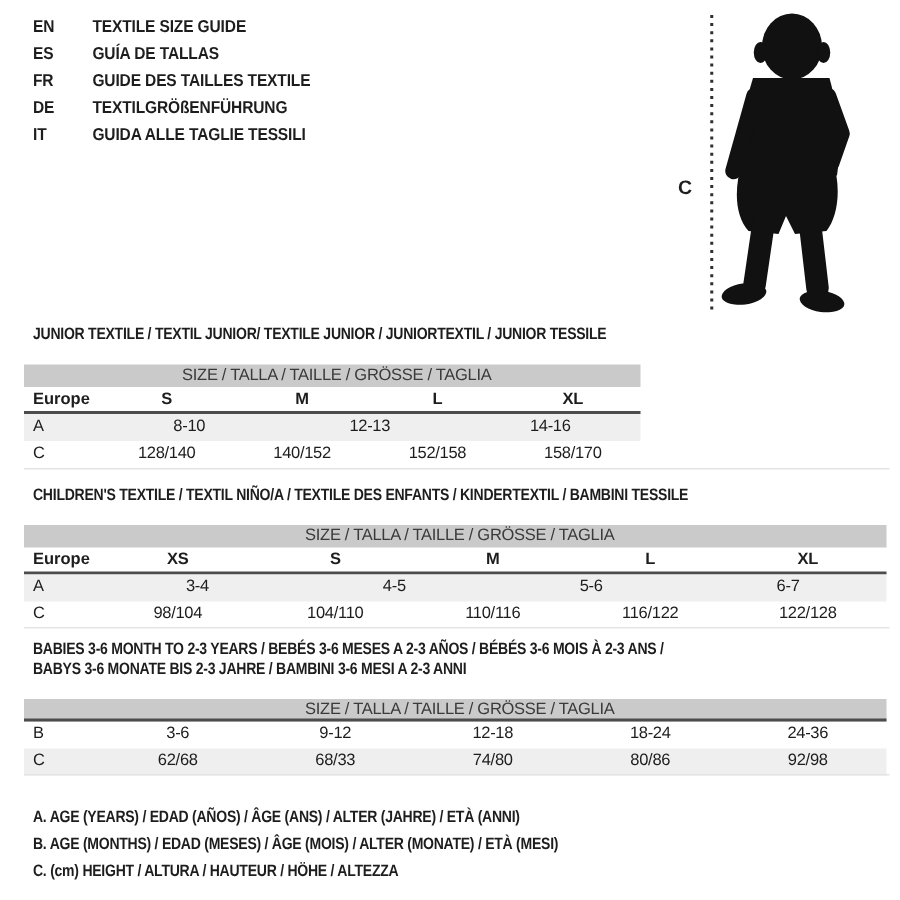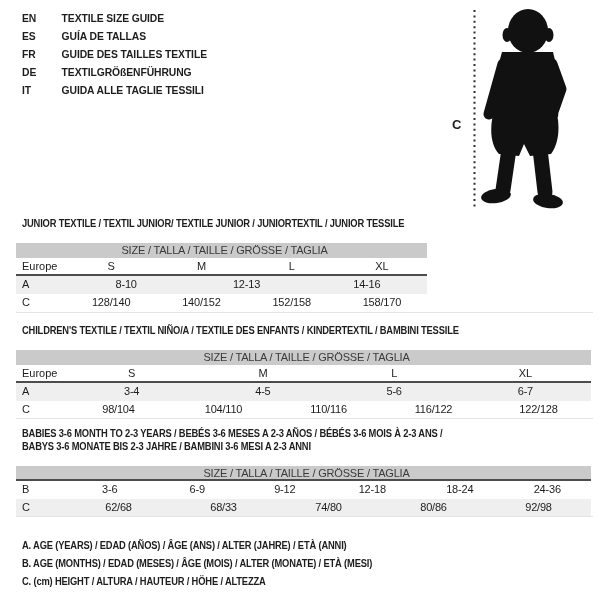--- a/index.html
+++ b/index.html
@@ -22,21 +22,21 @@
   #tbl-children { top:324px; width:575px; }
   #tbl-babies   { top:427px; width:575px; }
 
   .tbl-title { margin:0 0 13px 6px; }
   .tbl-title-line { font-weight:bold; font-size:11px; line-height:13px; }
 
   .size-bar { background:var(--size-bar-bg,#cacaca); height:15px; line-height:15px; font-size:11px; color:#3a3a3a; padding-left:6px;text-align:center; }
   .size-bar.rule { border-bottom:2px solid var(--dark-rule,#4c4c4c); }
 
   .row { display:flex; height:18px; line-height:17px; font-size:11px; }
-  .row.europe { border-bottom:2px solid var(--dark-rule,#4c4c4c); }
+  .row.europe { border-bottom:2px solid var(--dark-rule,#4c4c4c);font-weight:bold; }
   .row.shaded { background:var(--shaded-row-bg,#efefef); }
   .row .lbl { width:50px; padding-left:6px; }
   .row .val { flex:1; text-align:center; letter-spacing:-0.2px; }
 
   .faint-rule { position:absolute; left:16px; width:577px; height:1px; background:var(--faint-rule,#e4e4e4); }
   #rule-1 { top:312px; } #rule-2 { top:418px; } #rule-3 { top:516px; }
 
   
   .footnotes { position:absolute; left:22px; top:536px; }
   .fn-line { font-weight:bold; font-size:11px; line-height:18px; }
@@ -116,20 +116,21 @@
           <span class="val">158/170</span>
         </div>
       </section>
       <section class="tbl-section" id="tbl-children">
         <div class="tbl-title">
           <div class="tbl-title-line condensed">CHILDREN'S TEXTILE / TEXTIL NIÑO/A / TEXTILE DES ENFANTS / KINDERTEXTIL / BAMBINI TESSILE</div>
         </div>
         <div class="size-bar"><span class="condensed">SIZE / TALLA / TAILLE / GRÖSSE / TAGLIA</span></div>
         <div class="row europe">
           <span class="lbl">Europe</span>
+          <span class="val">XS</span>
           <span class="val">S</span>
           <span class="val">M</span>
           <span class="val">L</span>
           <span class="val">XL</span>
         </div>
         <div class="row shaded">
           <span class="lbl">A</span>
           <span class="val">3-4</span>
           <span class="val">4-5</span>
           <span class="val">5-6</span>
@@ -146,21 +147,20 @@
       </section>
       <section class="tbl-section" id="tbl-babies">
         <div class="tbl-title">
           <div class="tbl-title-line condensed">BABIES 3-6 MONTH TO 2-3 YEARS / BEBÉS 3-6 MESES A 2-3 AÑOS / BÉBÉS 3-6 MOIS À 2-3 ANS /</div>
           <div class="tbl-title-line condensed">BABYS 3-6 MONATE BIS 2-3 JAHRE / BAMBINI 3-6 MESI A 2-3 ANNI</div>
         </div>
         <div class="size-bar rule"><span class="condensed">SIZE / TALLA / TAILLE / GRÖSSE / TAGLIA</span></div>
         <div class="row">
           <span class="lbl">B</span>
           <span class="val">3-6</span>
-          <span class="val">6-9</span>
           <span class="val">9-12</span>
           <span class="val">12-18</span>
           <span class="val">18-24</span>
           <span class="val">24-36</span>
         </div>
         <div class="row shaded">
           <span class="lbl">C</span>
           <span class="val">62/68</span>
           <span class="val">68/33</span>
           <span class="val">74/80</span>

